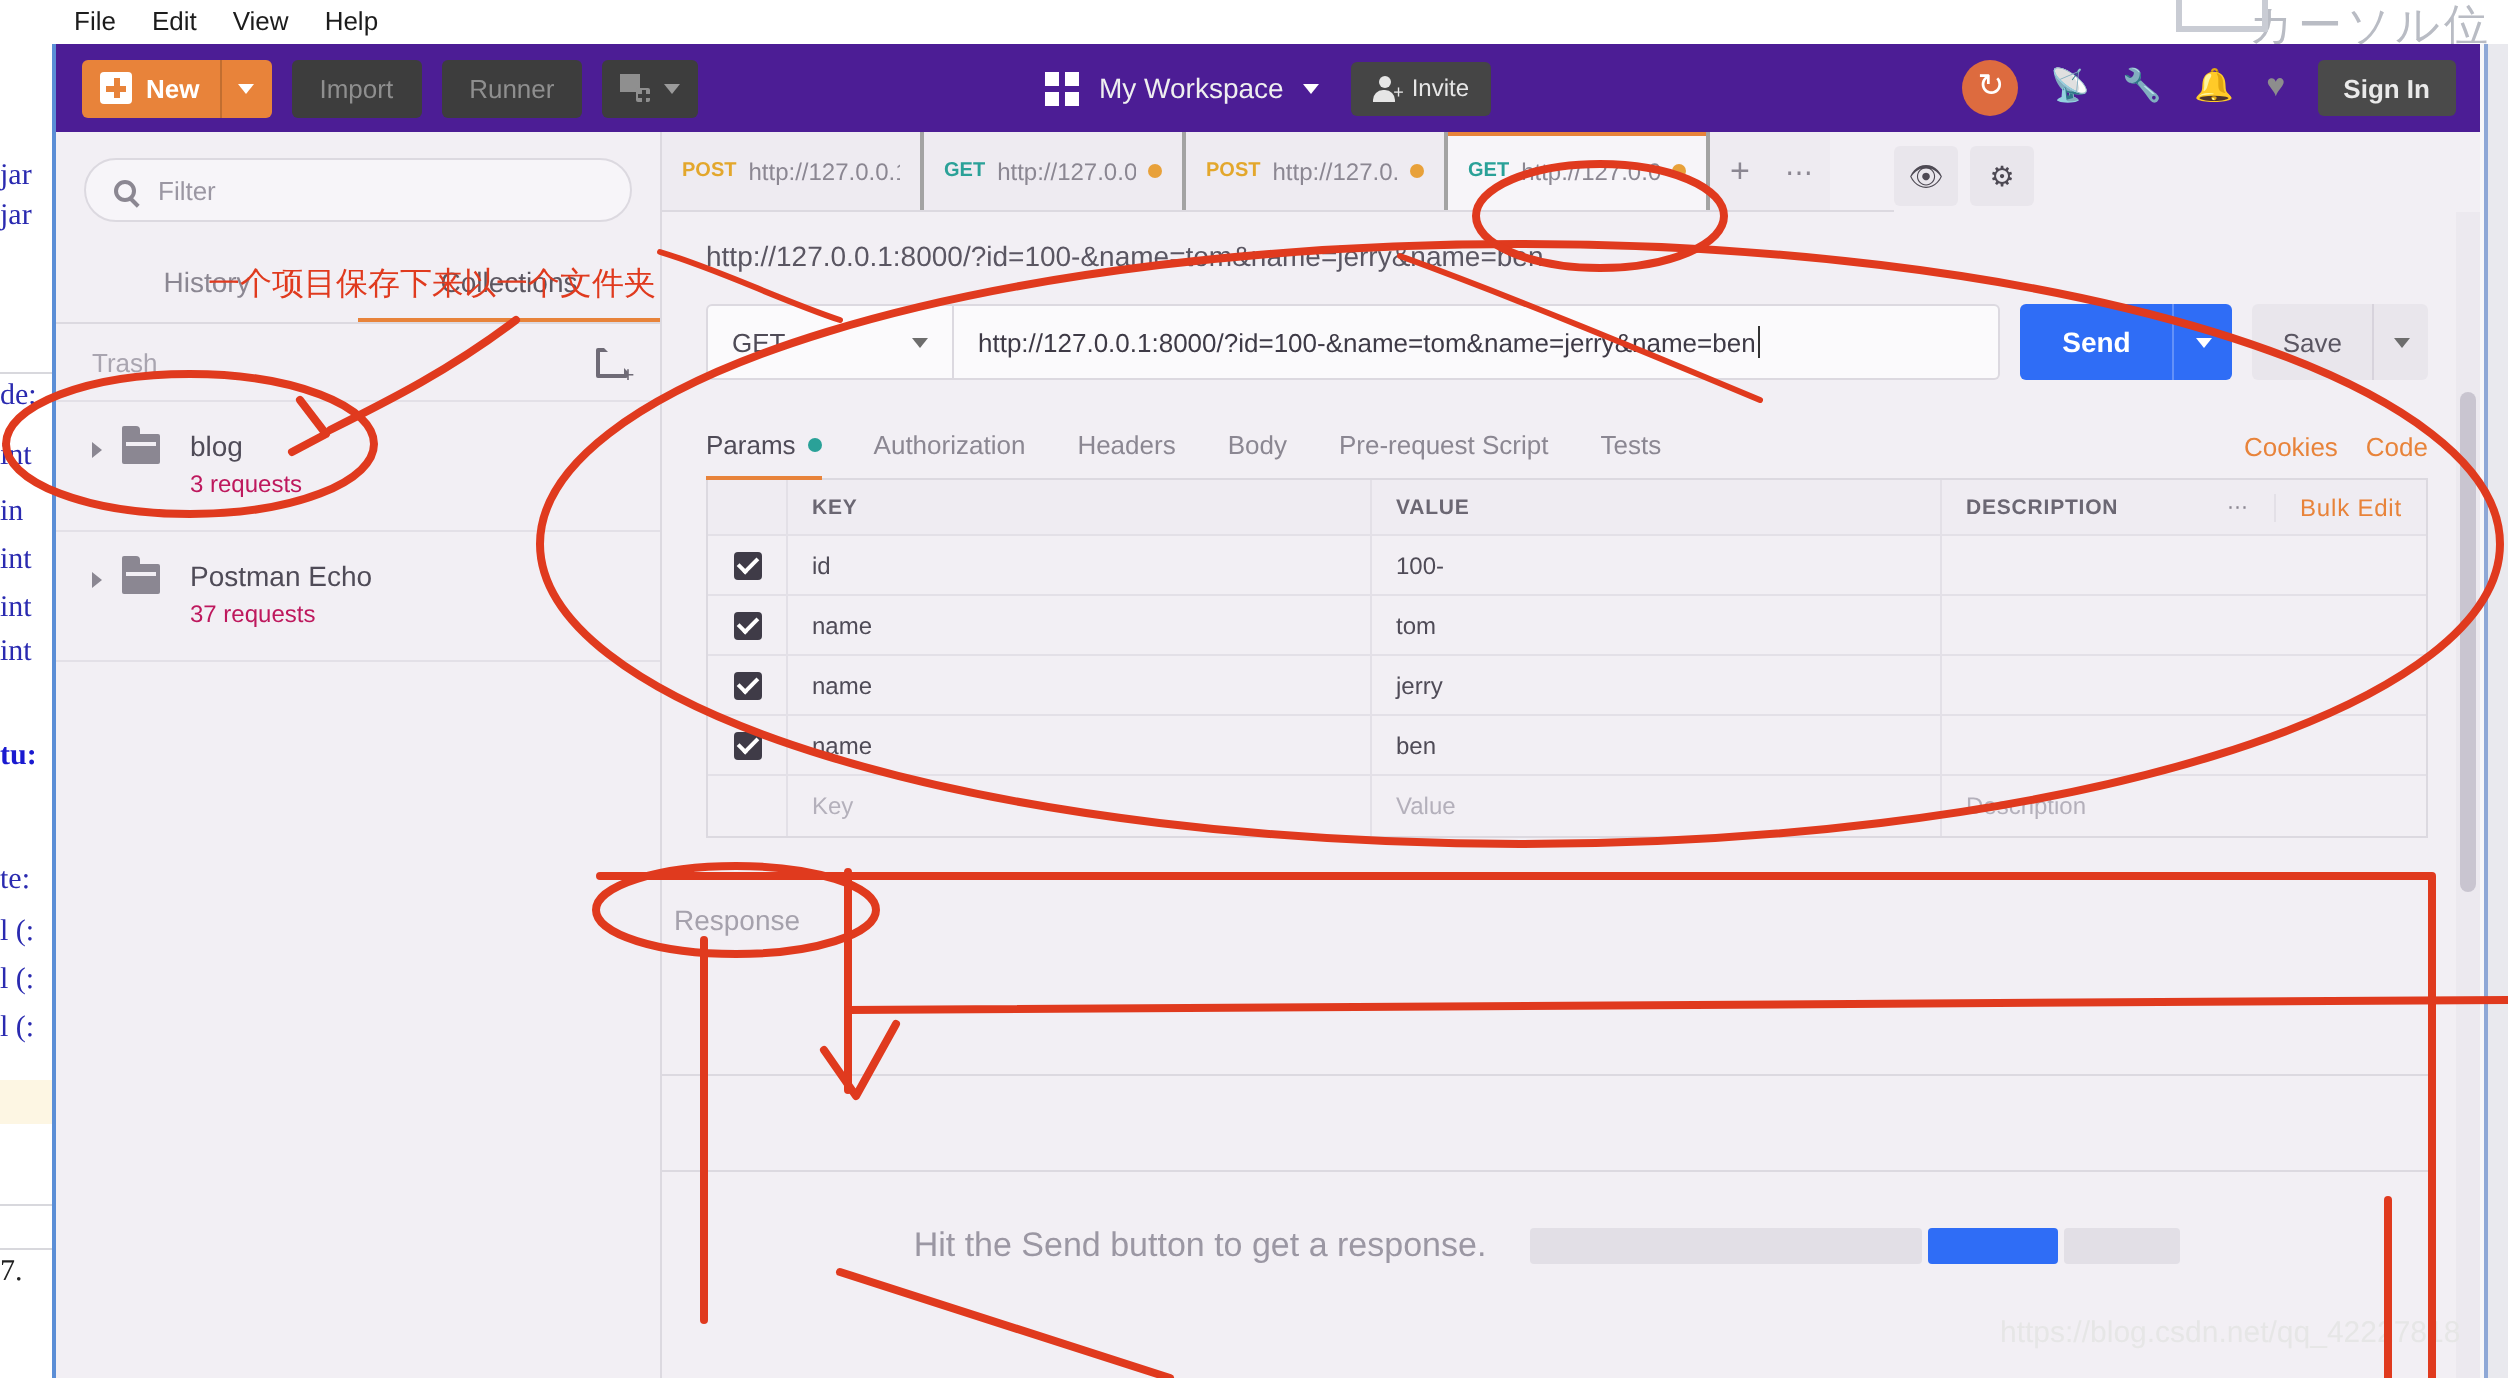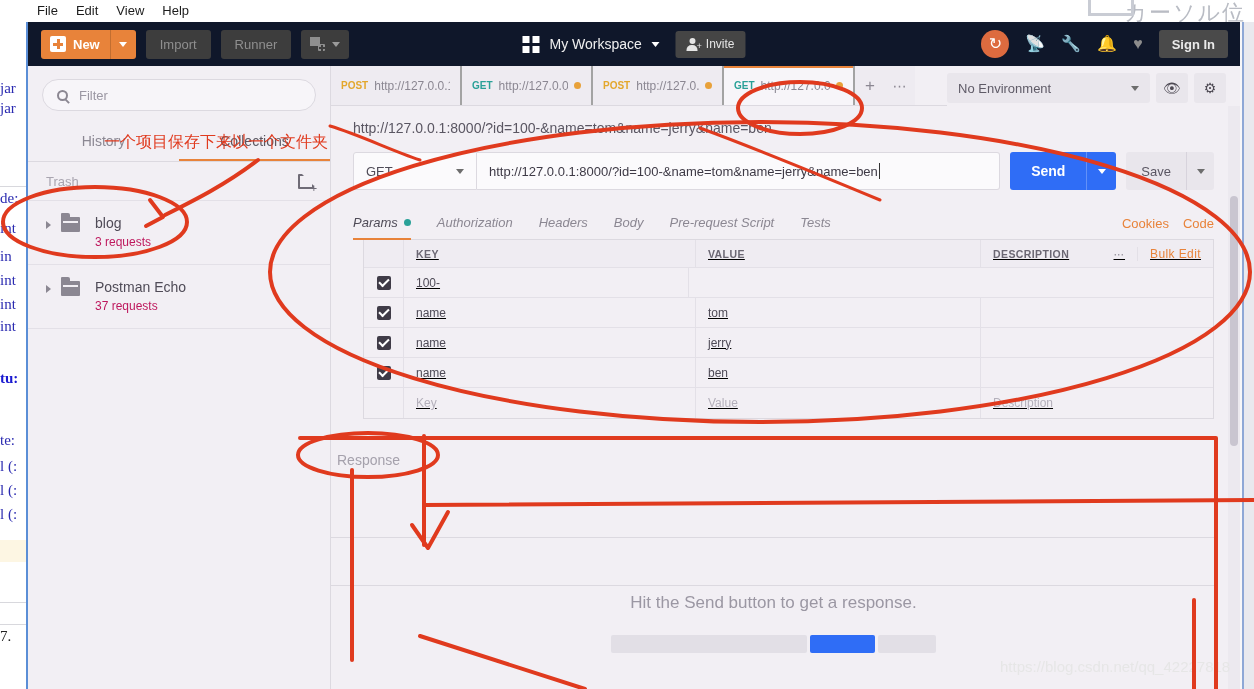--- a/index.html
+++ b/index.html
@@ -58,21 +58,21 @@
     display: flex; align-items: center; gap: 0px;
     z-index: 6;
   }
   #menubar .mi {
     font-size: 13px; color: #1c1c1c; padding: 16px 9px; line-height: 16px;
   }
 
   
   #toolbar {
     position: absolute; left: 0; top: 0; right: 0; height: 44px;
-    background: #0f172a; display: flex; align-items: center;
+    background: #4c1d95; display: flex; align-items: center;
   }
   .btn-new {
     margin-left: 13px; height: 29px; display: flex; align-items: center;
     background: #e8833a; border-radius: 3px; overflow: hidden; cursor: pointer;
   }
   .btn-new .plus {
     width: 16px; height: 16px; margin-left: 9px; margin-right: 7px;
     background: #fff; border-radius: 2px; position: relative;
   }
   .btn-new .plus::before, .btn-new .plus::after {
@@ -296,32 +296,32 @@
     display: flex; align-items: center; justify-content: center;
   }
 
   
   #paramtabs {
     display: flex; align-items: center; margin: 18px 14px 0 22px;
     border-bottom: 1px solid #dcd9e0; position: relative;
   }
   .ptab {
     font-size: 13px; color: #8b8792; padding: 7px 0 9px 0; margin-right: 26px;
-    cursor: pointer; display: flex; align-items: center; gap: 6px; position: relative; font-style: italic;
+    cursor: pointer; display: flex; align-items: center; gap: 6px; position: relative;
   }
   .ptab.active { color: #4f4b57; }
   .ptab.active::after {
     content: ""; position: absolute; left: 0; right: 0; bottom: -1px; height: 2px; background: #e8833a;
   }
   .ptab .gdot { width: 7px; height: 7px; border-radius: 50%; background: #2aa198; }
   #paramtabs .right { margin-left: auto; display: flex; gap: 14px; }
   #paramtabs .right span { font-size: 13px; color: #e8833a; cursor: pointer; }
 
   
-  #ptable { margin: 0 14px 0 32px; border: 1px solid #dcd9e0; border-top: none; text-decoration: underline; }
+  #ptable { margin: 0 14px 0 22px; border: 1px solid #dcd9e0; border-top: none; }
   .prow { display: flex; align-items: stretch; border-bottom: 1px solid #e3e0e7; height: 30px; }
   .prow:last-child { border-bottom: none; }
   .prow.head { height: 28px; background: #efecf2; }
   .pcell {
     display: flex; align-items: center; font-size: 12px; color: #4f4b57;
     padding: 0 12px; border-right: 1px solid #e3e0e7;
   }
   .pcell.ck { width: 40px; justify-content: center; padding: 0; }
   .pcell.key { width: 292px; }
   .pcell.val { width: 285px; }
@@ -340,21 +340,21 @@
     transform: rotate(45deg) translate(-1px,-1px);
   }
   .prow.empty .pcell { color: #b4b0bb; }
 
   
   #resp-divider { position: absolute; left: 0; right: 12px; top: 431px; height: 1px; background: #dcd9e0; }
   #resp-label { position: absolute; left: 337px; top: 452px; font-size: 14px; color: #a5a1ac; }
   #resp-divider2 { position: absolute; left: 0; right: 12px; top: 479px; height: 1px; background: #dcd9e0; }
   #resp-empty {
     position: absolute; left: 0; right: 12px; top: 480px; bottom: 0;
-    display: flex; flex-direction: column; align-items: center; justify-content: center;
+    display: flex; flex-direction: row; align-items: center; justify-content: center;
     gap: 22px; padding-bottom: 30px;
   }
   #resp-empty .msg { font-size: 17px; color: #9b97a3; }
   #resp-empty .mock { display: flex; gap: 3px; }
   #resp-empty .mock .g1 { width: 196px; height: 18px; background: #e2dfe6; border-radius: 2px; }
   #resp-empty .mock .b { width: 65px; height: 18px; background: #2f6df6; border-radius: 2px; }
   #resp-empty .mock .g2 { width: 58px; height: 18px; background: #e2dfe6; border-radius: 2px; }
 
   
   #main-scroll {
@@ -521,24 +521,20 @@
       <div class="rtab active">
         <span class="verb get">GET</span>
         <span class="url">http://127.0.0</span>
         <span class="dot"></span>
       </div>
       <div class="rtab-add">+</div>
       <div class="rtab-more">⋯</div>
     </div>
 
     <div id="envbar">
-      <div class="env-select">
-        <span>No Environment</span>
-        <i class="caret dark"></i>
-      </div>
       <div class="env-ico-btn">👁</div>
       <div class="env-ico-btn">⚙</div>
     </div>
 
     <div id="reqpane">
       <div class="req-name">http://127.0.0.1:8000/?id=100-&amp;name=tom&amp;name=jerry&amp;name=ben</div>
 
       <div id="urlrow">
         <div class="method-select">
           <span>GET</span>
@@ -589,20 +585,21 @@
               <span class="dots">⋯</span>
               <span class="bulk">Bulk Edit</span>
             </span>
           </div>
         </div>
 
         <div class="prow">
           <div class="pcell ck">
               <span class="cbx"></span>
             </div>
+          <div class="pcell key">id</div>
           <div class="pcell val">100-</div>
           <div class="pcell desc"></div>
         </div>
         <div class="prow">
           <div class="pcell ck">
               <span class="cbx"></span>
             </div>
           <div class="pcell key">name</div>
           <div class="pcell val">tom</div>
           <div class="pcell desc"></div>

